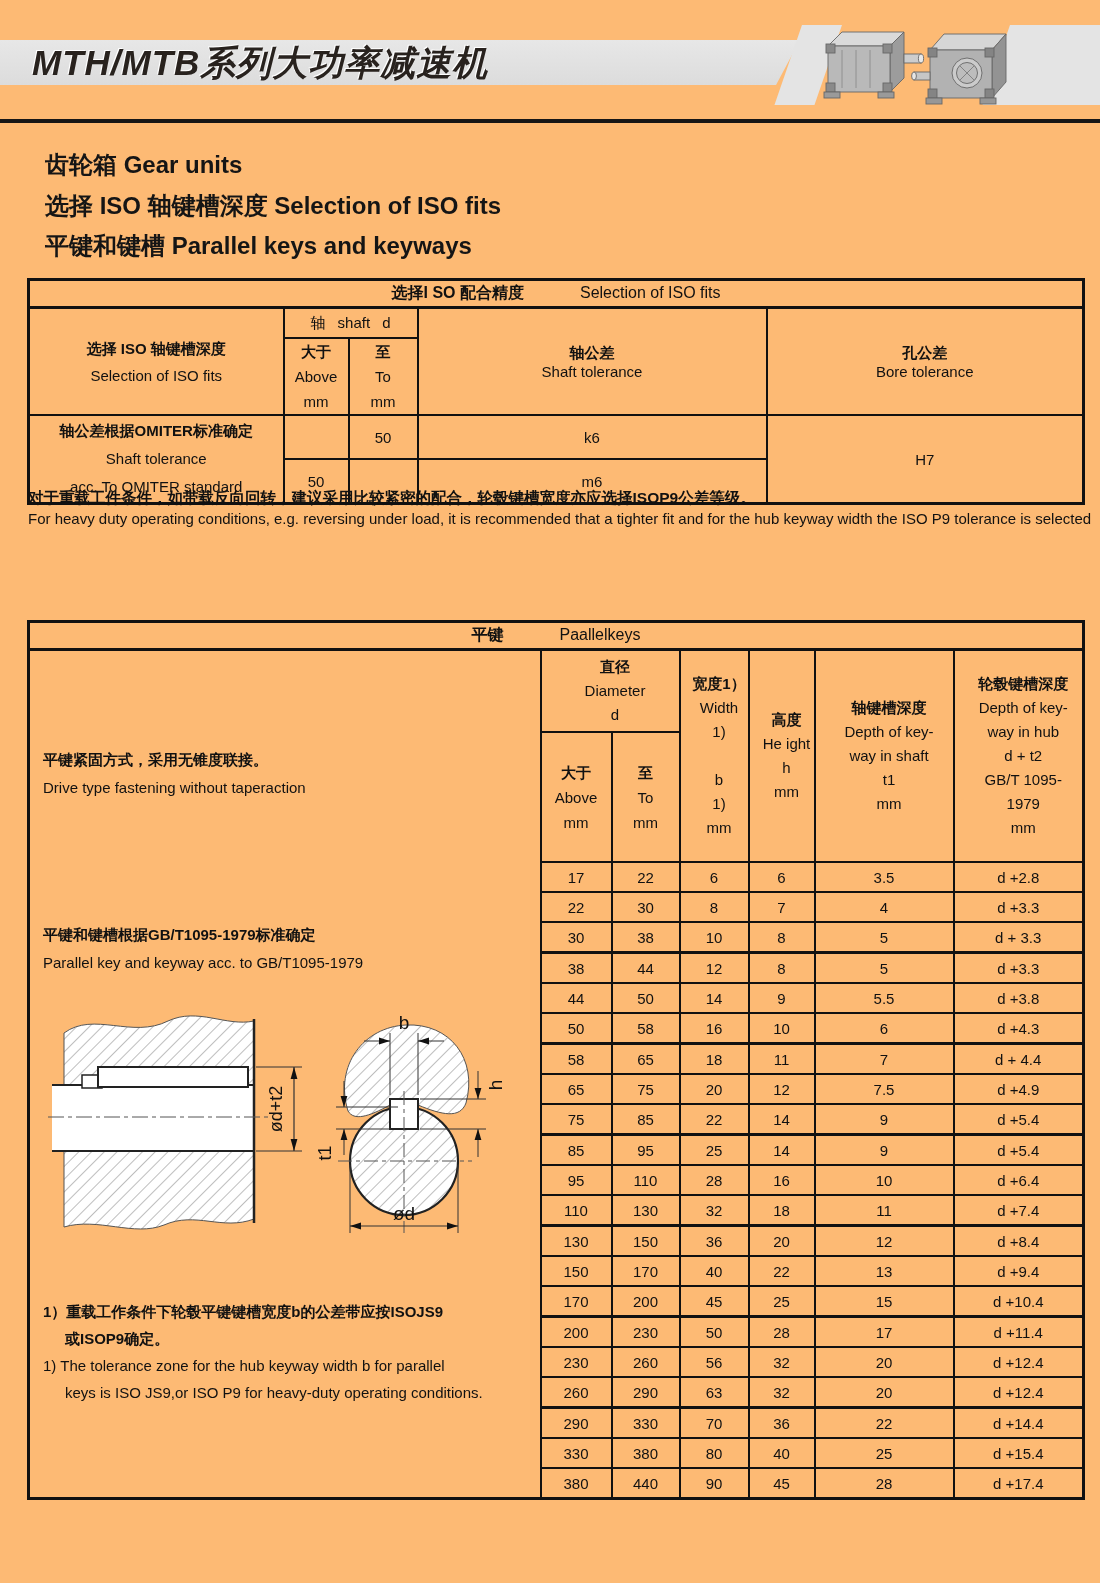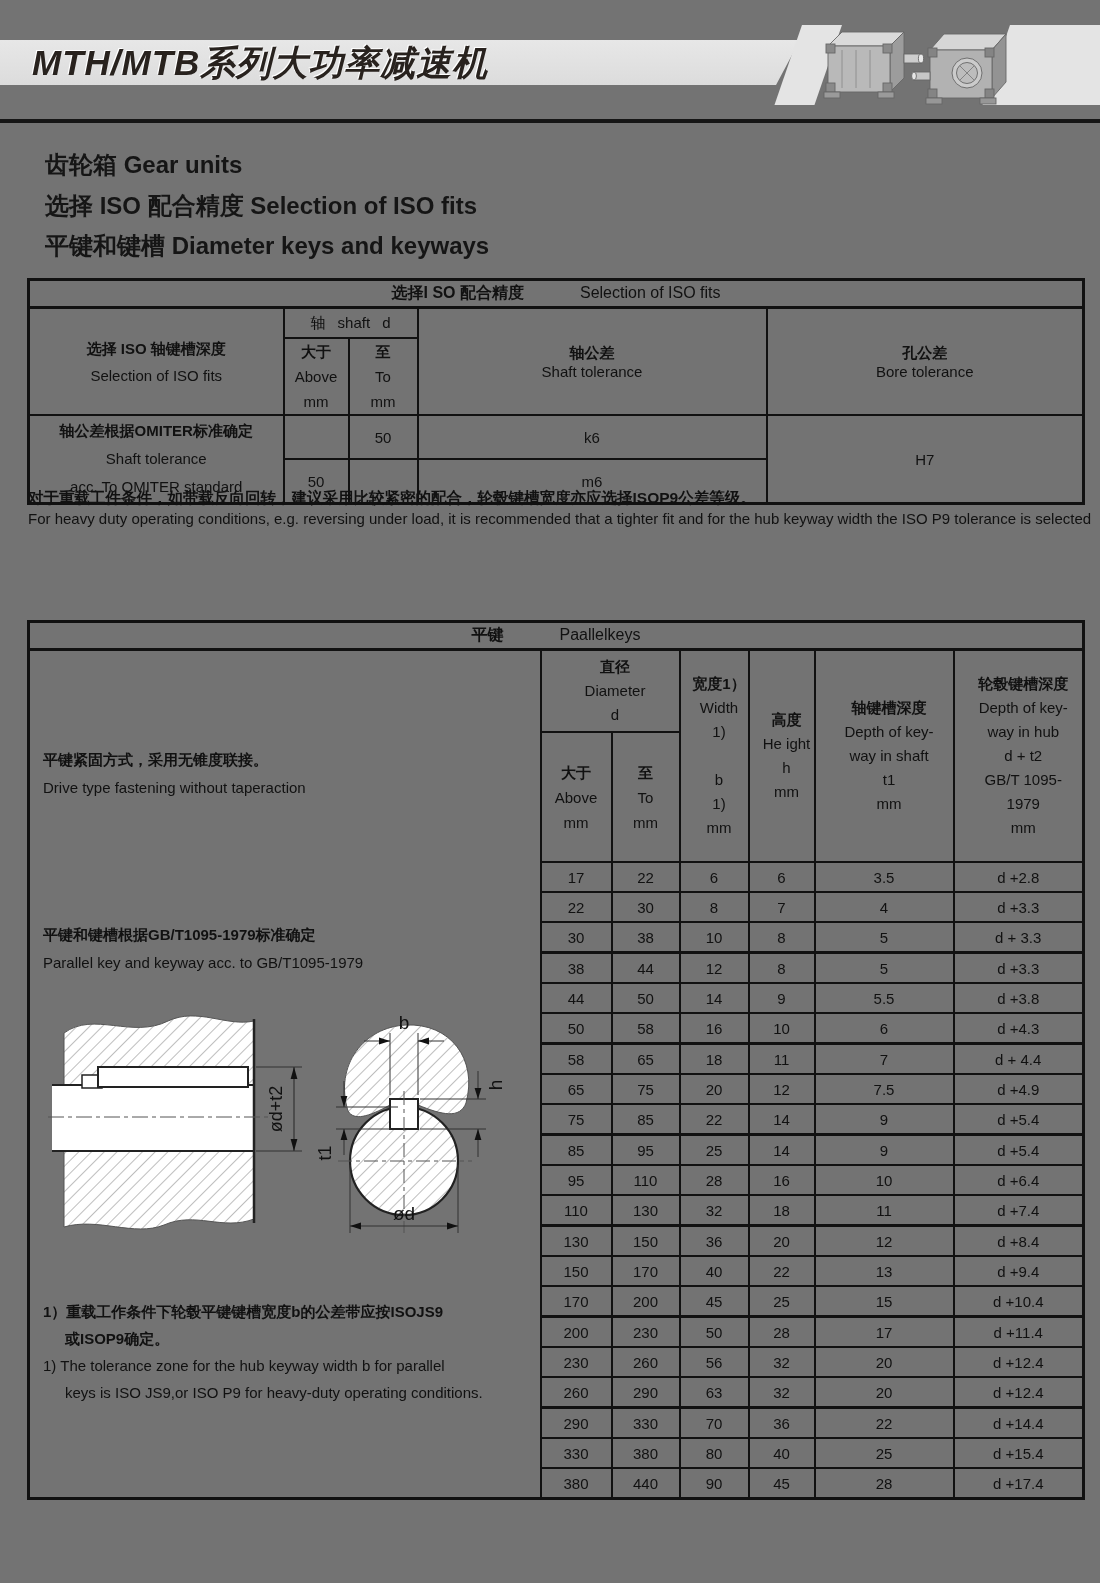--- a/index.html
+++ b/index.html
@@ -1,18 +1,18 @@
 <!DOCTYPE html>
 <html><head>
 <meta charset="utf-8">
 <style>
   html,body{margin:0;padding:0;background:#f4f4f4;}
   .page{
     position:relative; width:1100px; height:1583px; margin:0 auto;
-    background:#737373; overflow:hidden;
+    background:#fdba74; overflow:hidden;
     font-family:"Liberation Sans","DejaVu Sans",sans-serif; color:#111;
   }
   
   .banner-band{
     position:absolute; left:0; top:40px; width:800px; height:45px;
     background:linear-gradient(180deg,#e7e7e7,#dcdcdc);
     clip-path:polygon(0 0,100% 0,calc(100% - 24px) 100%,0 100%);
   }
   .banner-title{
     position:absolute; left:32px; top:43px; font-size:35px; line-height:40px;
@@ -112,22 +112,22 @@
       <line x1="140" y1="46" x2="154" y2="60" stroke="#7d7d7d"></line>
       <line x1="154" y1="46" x2="140" y2="60" stroke="#7d7d7d"></line>
       <rect x="94" y="52" width="16" height="8" fill="#c6c6c6"></rect>
       <ellipse cx="94" cy="56" rx="2.4" ry="4" fill="#e6e6e6"></ellipse>
     </g>
   </svg>
 
   <div class="top-rule"></div>
 
   <div class="heading hd-1">齿轮箱 Gear units</div>
-  <div class="heading hd-2">选择 ISO 配合精度 Selection of ISO fits</div>
-  <div class="heading hd-3">平键和键槽 Diameter keys and keyways</div>
+  <div class="heading hd-2">选择 ISO 轴键槽深度 Selection of ISO fits</div>
+  <div class="heading hd-3">平键和键槽 Parallel keys and keyways</div>
 
   <table class="t1">
     <colgroup>
         <col style="width:255px">
         <col style="width:65px">
         <col style="width:69px">
         <col style="width:349px">
         <col style="width:317px">
       </colgroup>
     <tbody>

